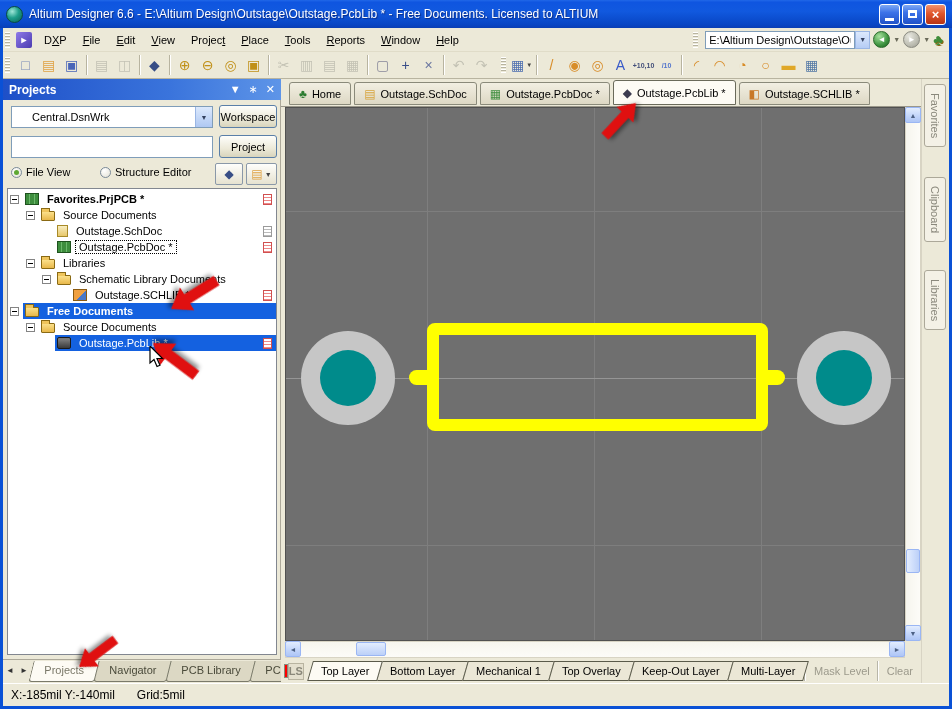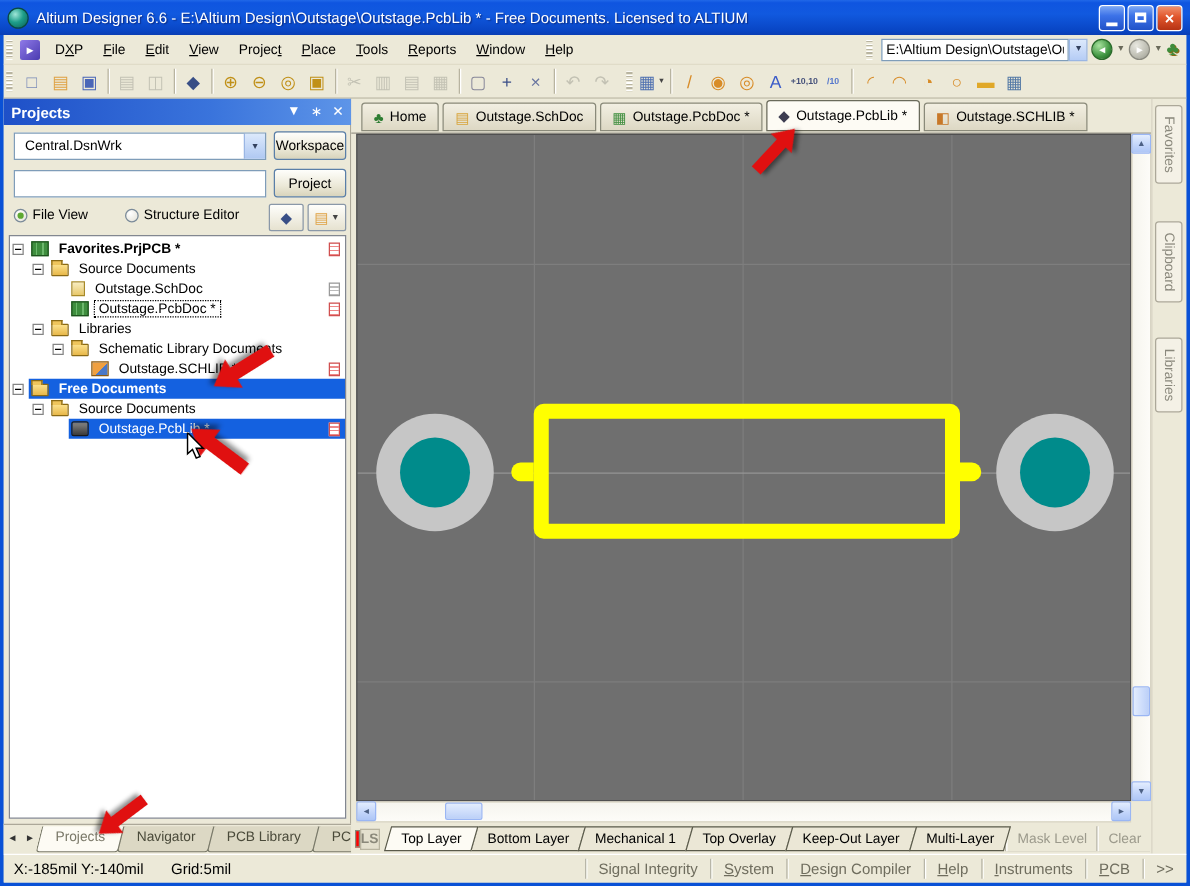--- a/index.html
+++ b/index.html
@@ -63,21 +63,21 @@
 
   
   #left-panel { position:absolute; left:0; top:0; width:278px; height:604px; background:#ECE9D8;
     border-right:1px solid #ACA899; }
   #panel-header { position:absolute; left:0; top:0; width:278px; height:21px;
     background:linear-gradient(90deg,#1E50C8 0%,#3A74DC 60%,#5E95E8 100%);
     color:#fff; font-weight:bold; font-size:12px; display:flex; align-items:center; padding:0 6px; }
   #panel-header .hicons { margin-left:auto; display:flex; gap:8px; font-size:11px; font-weight:normal; }
   .combo { position:absolute; height:22px; background:#fff; border:1px solid #7F9DB9;
     display:flex; align-items:center; }
-  .combo .cval { flex:1; padding:0 8px; font-size:11px; white-space:nowrap; overflow:hidden; }
+  .combo .cval { flex:1; padding:0 20px; font-size:11px; white-space:nowrap; overflow:hidden; }
   .combo .cbtn { width:17px; height:100%; background:linear-gradient(180deg,#DCE9FC,#AFC8F2);
     border-left:1px solid #9AB6E4; display:flex; align-items:center; justify-content:center;
     font-size:7px; color:#33415E; }
   .xp-btn { position:absolute; height:23px; background:linear-gradient(180deg,#FEFEFB,#ECE9D8 60%,#D8D4BC);
     border:1px solid #5A7FA8; border-radius:3px; font-size:11px;
     display:flex; align-items:center; justify-content:center; }
   .radio { display:flex; align-items:center; gap:4px; position:absolute; }
   .rdot { width:11px; height:11px; border-radius:50%; border:1px solid #7A8A99;
     background:radial-gradient(circle at 35% 30%,#fff,#E2E0D4); position:relative; }
   .rdot.on::after { content:""; position:absolute; left:2px; top:2px; width:5px; height:5px;
@@ -581,29 +581,20 @@
     <div id="right-strip">
         <div class="rtab" style="top: 5px;">Favorites</div>
         <div class="rtab" style="top: 98px;">Clipboard</div>
         <div class="rtab" style="top: 191px;">Libraries</div>
       </div>
   </div>
 
   <div id="statusbar">
     <span id="status-coords">X:-185mil Y:-140mil</span>
     <span id="status-grid">Grid:5mil</span>
-    <span id="status-buttons">
-        <span class="sbtn">Signal Integrity</span>
-        <span class="sbtn"><u>S</u>ystem</span>
-        <span class="sbtn"><u>D</u>esign Compiler</span>
-        <span class="sbtn"><u>H</u>elp</span>
-        <span class="sbtn"><u>I</u>nstruments</span>
-        <span class="sbtn"><u>P</u>CB</span>
-        <span class="sbtn">&gt;&gt;</span>
-      </span>
   </div>
 
   <svg class="anno" style="left:573px;top:43px" width="120" height="120" viewBox="-60 -60 120 120">
     <g transform="rotate(-47) scale(0.95)">
       <polygon class="arrow-poly" points="0,0 -17,-12 -17,-5 -48,-5 -48,5 -17,5 -17,12" style="fill: rgb(224, 16, 16);"></polygon>
     </g>
   </svg>
   <svg class="anno" style="left:108px;top:249px" width="120" height="120" viewBox="-60 -60 120 120">
     <g transform="rotate(148) scale(1.12)">
       <polygon class="arrow-poly" points="0,0 -17,-12 -17,-5 -48,-5 -48,5 -17,5 -17,12" style="fill: rgb(224, 16, 16);"></polygon>

